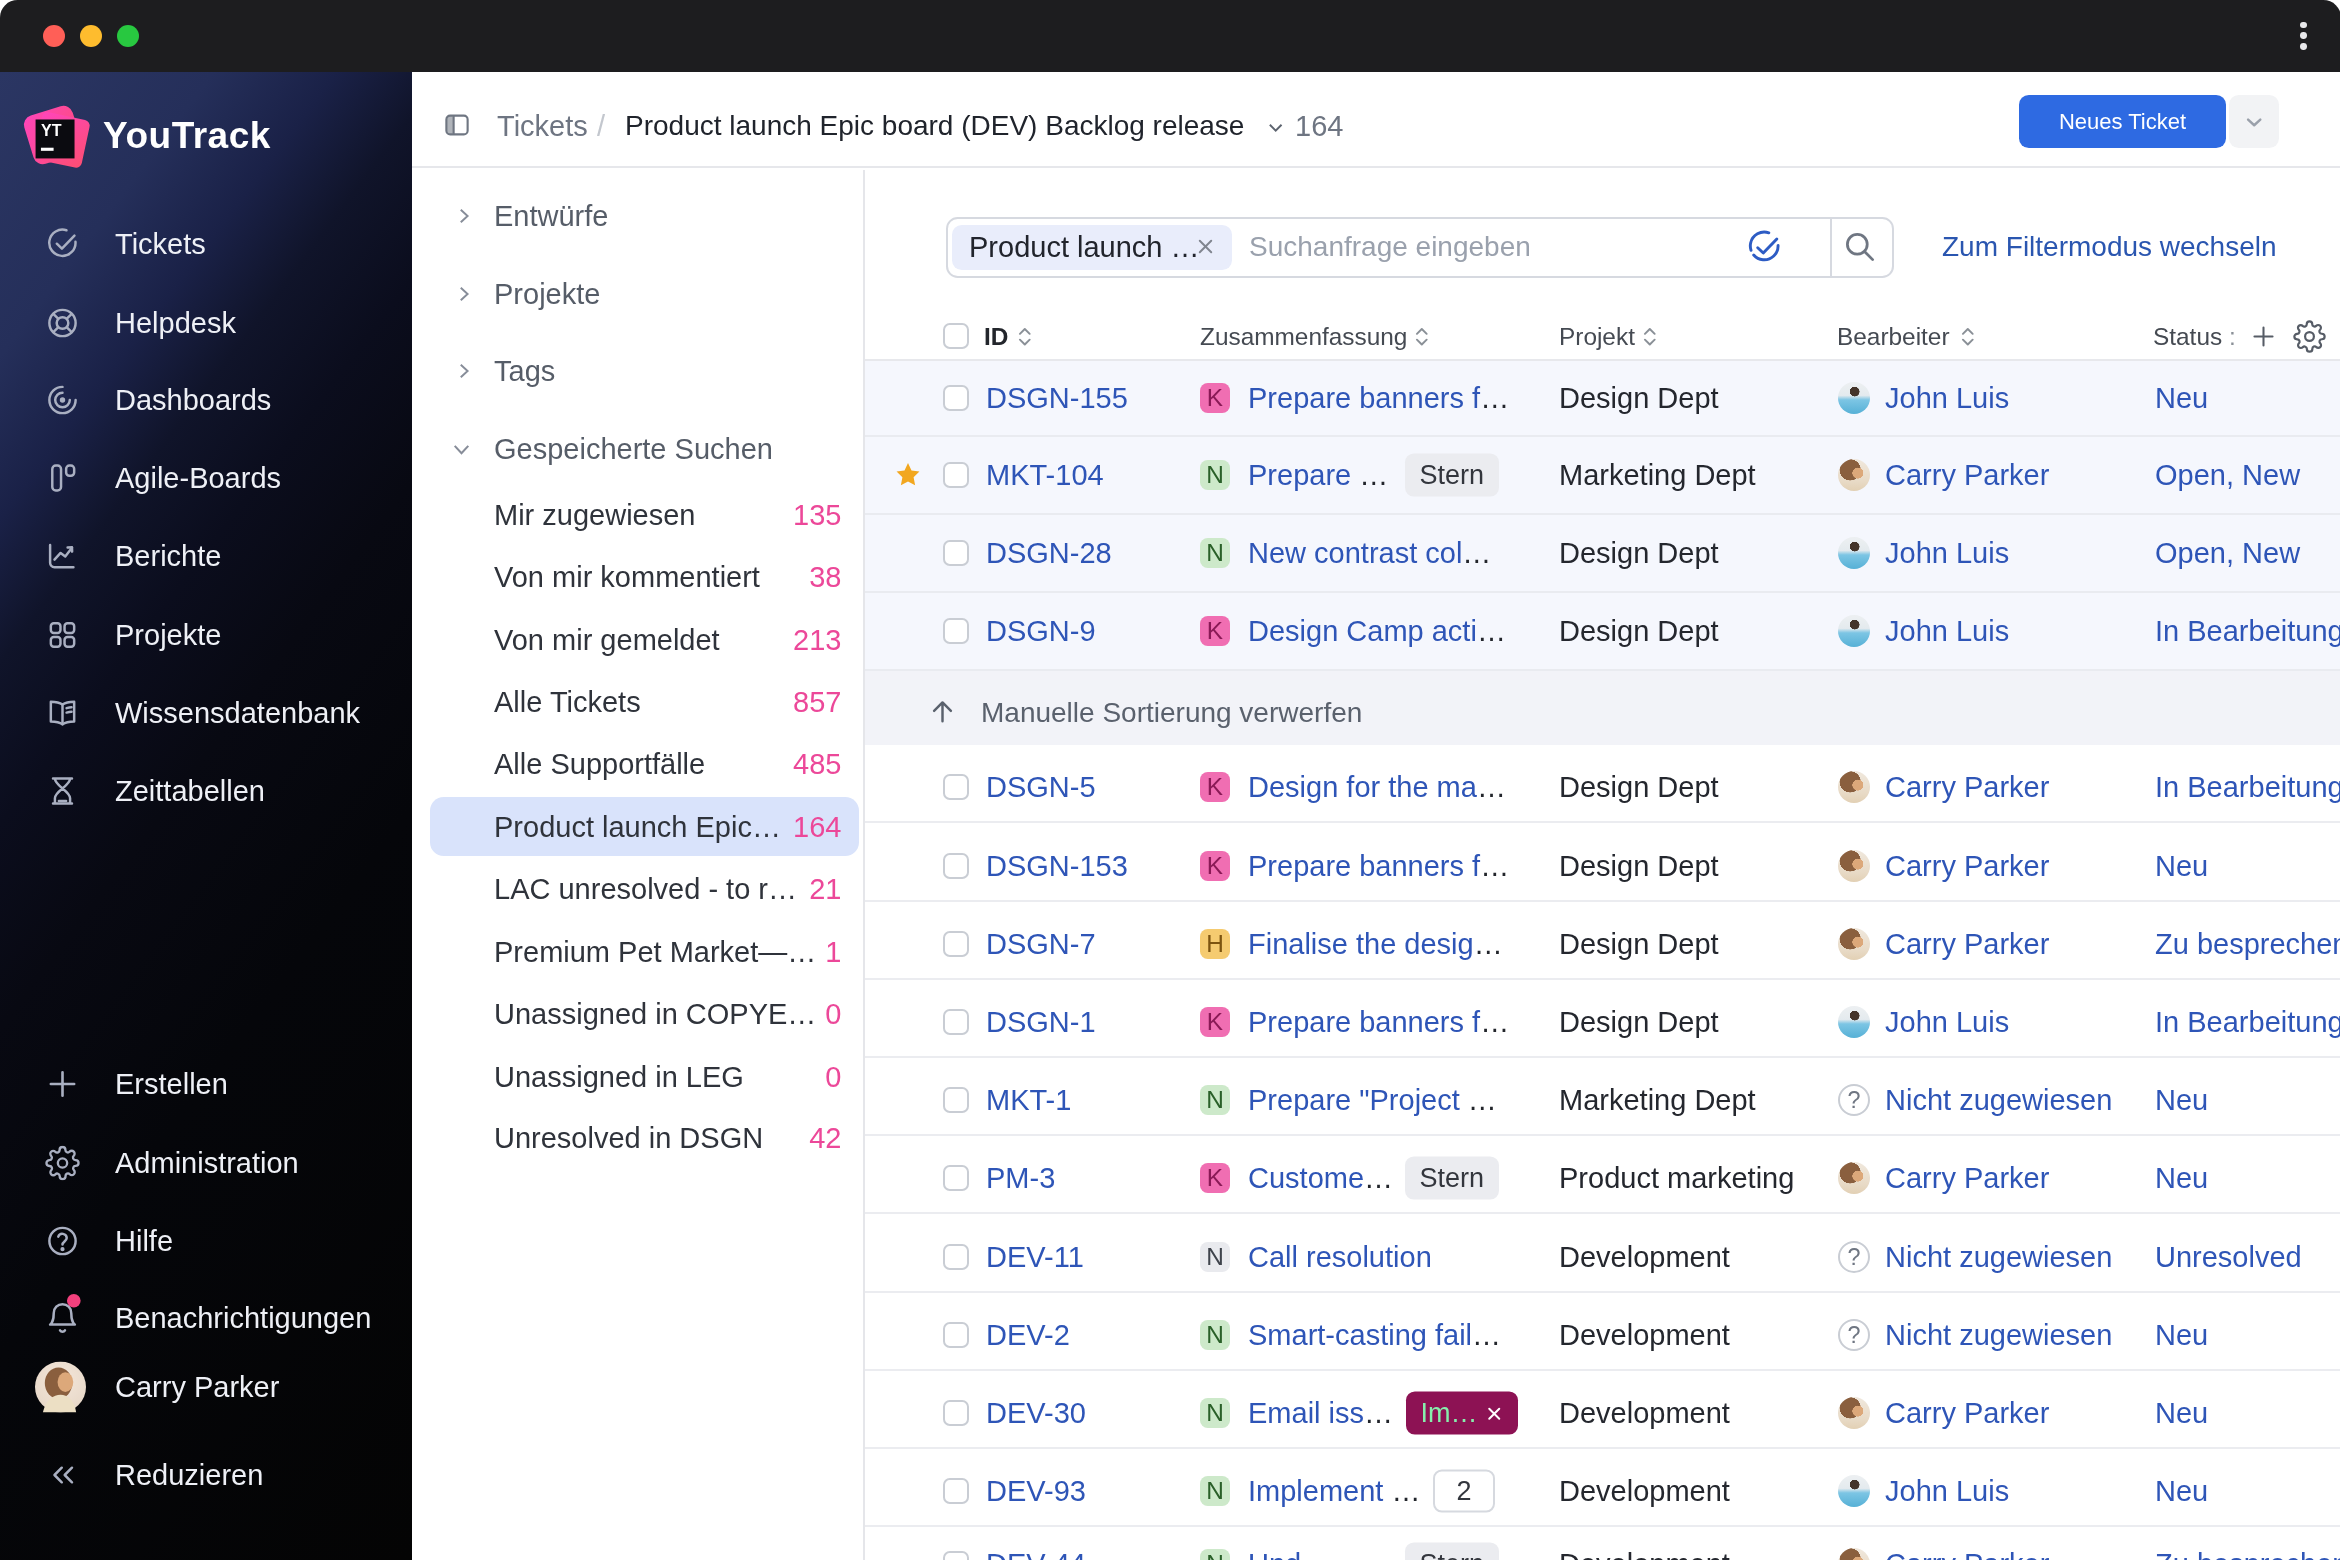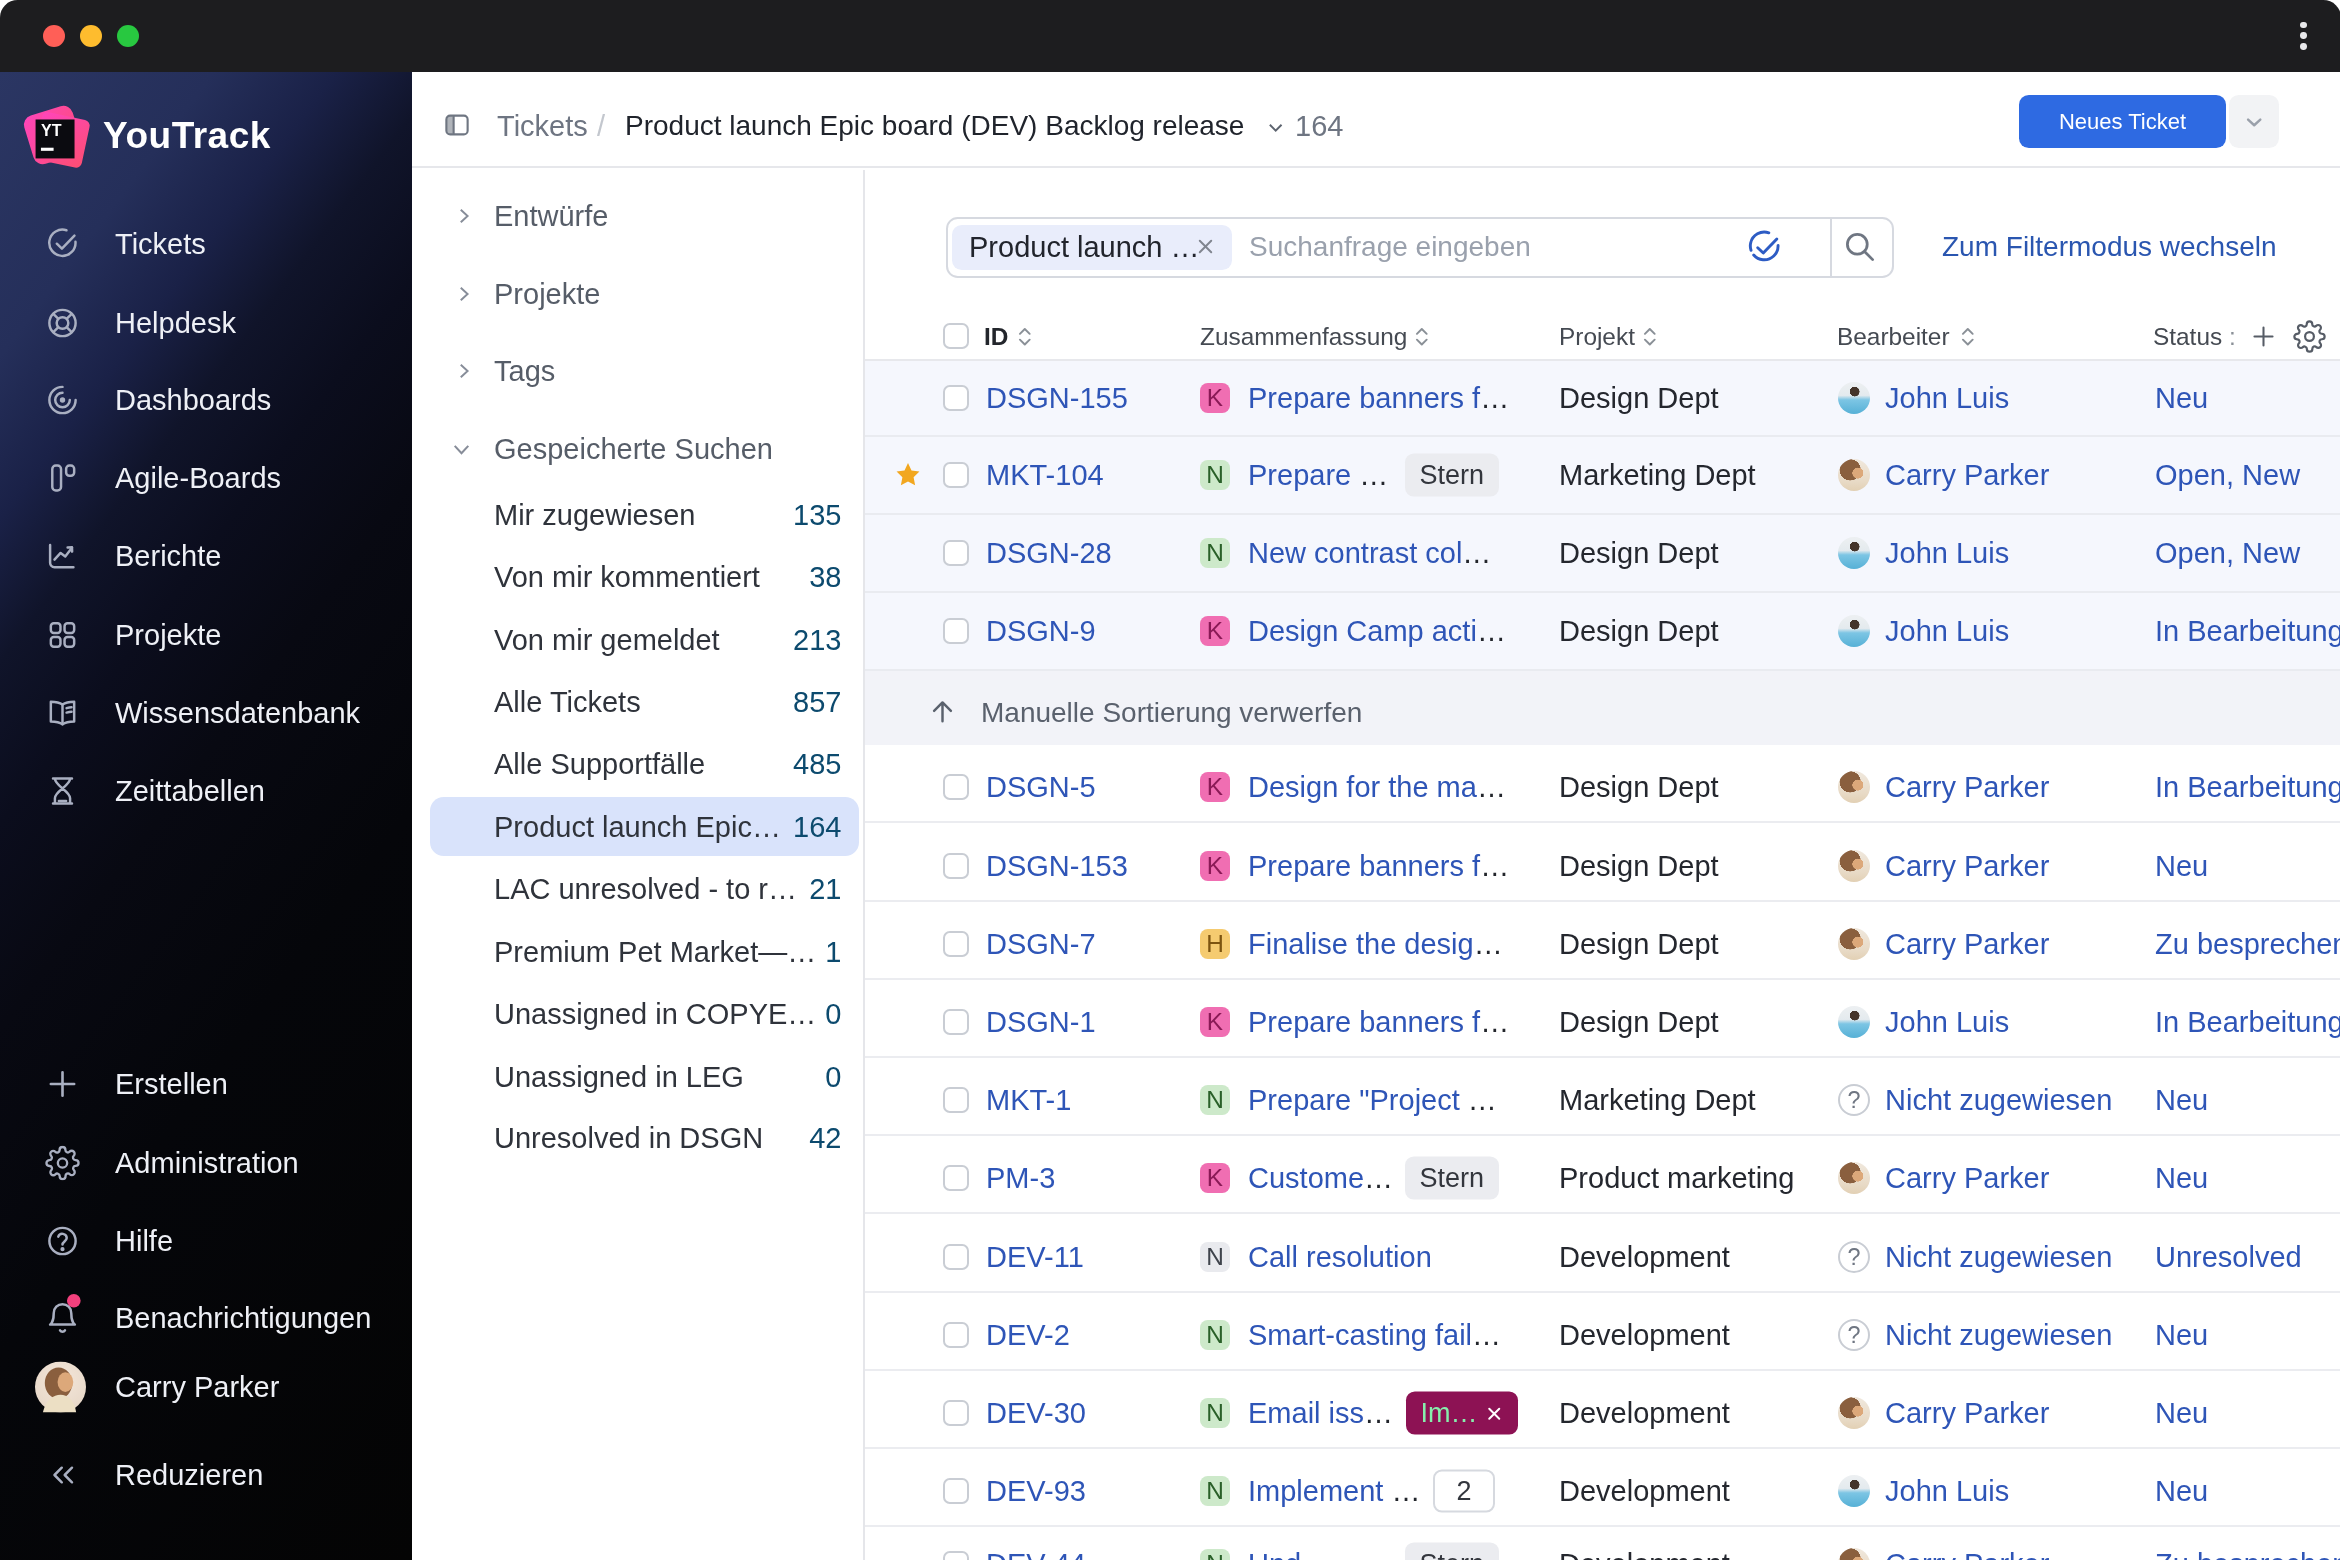--- a/index.html
+++ b/index.html
@@ -27,21 +27,21 @@
 .row .sum { position:absolute; left:383px; font-size:29px; color:#2e55b7; white-space:nowrap; }
 .row .prj { position:absolute; left:694px; font-size:29px; color:#24272e; white-space:nowrap; }
 .row .av { position:absolute; left:973px; width:32px; height:32px; border-radius:50%; overflow:hidden; }
 .row .who { position:absolute; left:1020px; font-size:29px; color:#2e55b7; white-space:nowrap; }
 .row .st { position:absolute; left:1290px; font-size:29px; color:#2e55b7; white-space:nowrap; }
 .dk { color:#22252b; }
 .chip { position:absolute; height:43px; border-radius:8.8px; background:#ebecf0; color:#33363d; font-size:27px; line-height:43px; padding:0 17.6px; white-space:nowrap; }
 .vc { top:50%; transform:translateY(-50%); }
 .sv { height:43px; }
 .sv .nm { left:82px; font-size:29px; color:#2f333b; }
-.sv .cnt { right:21.5px; font-size:29px; color:#0c4a6e; }
+.sv .cnt { right:21.5px; font-size:29px; color:#ec4899; }
 .sel::before { content:""; position:absolute; left:17.6px; top:-7.8px; width:429px; height:59px; background:#d9e3fb; border-radius:13.7px; }
 .hd { position:absolute; font-size:24.4px; color:#454a52; white-space:nowrap; }
 .srt { position:absolute; }
 .g1 { background:#f5f7fd; border-bottom:2px solid #e9ebf0; }
 .g2 { background:#fff; border-bottom:2px solid #ebecf0; }
 .g2 .vc { top:calc(50% + 3.9px); }
 .last.g2 .vc { top:calc(50% - 2px); }
 .av.john { background:radial-gradient(circle at 52% 30%, #44342a 0 17%, rgba(0,0,0,0) 18%), linear-gradient(180deg, #edf0f2 0%, #e4eaee 42%, #7cc5e4 56%, #56b0d6 100%); }
 .av.carry { background:radial-gradient(circle at 62% 44%, #dca87a 0 20%, rgba(0,0,0,0) 21%), radial-gradient(circle at 38% 34%, #8a5f3e 0 36%, rgba(0,0,0,0) 37%), linear-gradient(180deg, #f0e8dd 0%, #e8dac6 70%, #e2d0b4 100%); }
 .av.q { background:#fff; border:2px solid #c9cdd4; color:#6f7682; font-size:23.4px; text-align:center; line-height:28px; }

